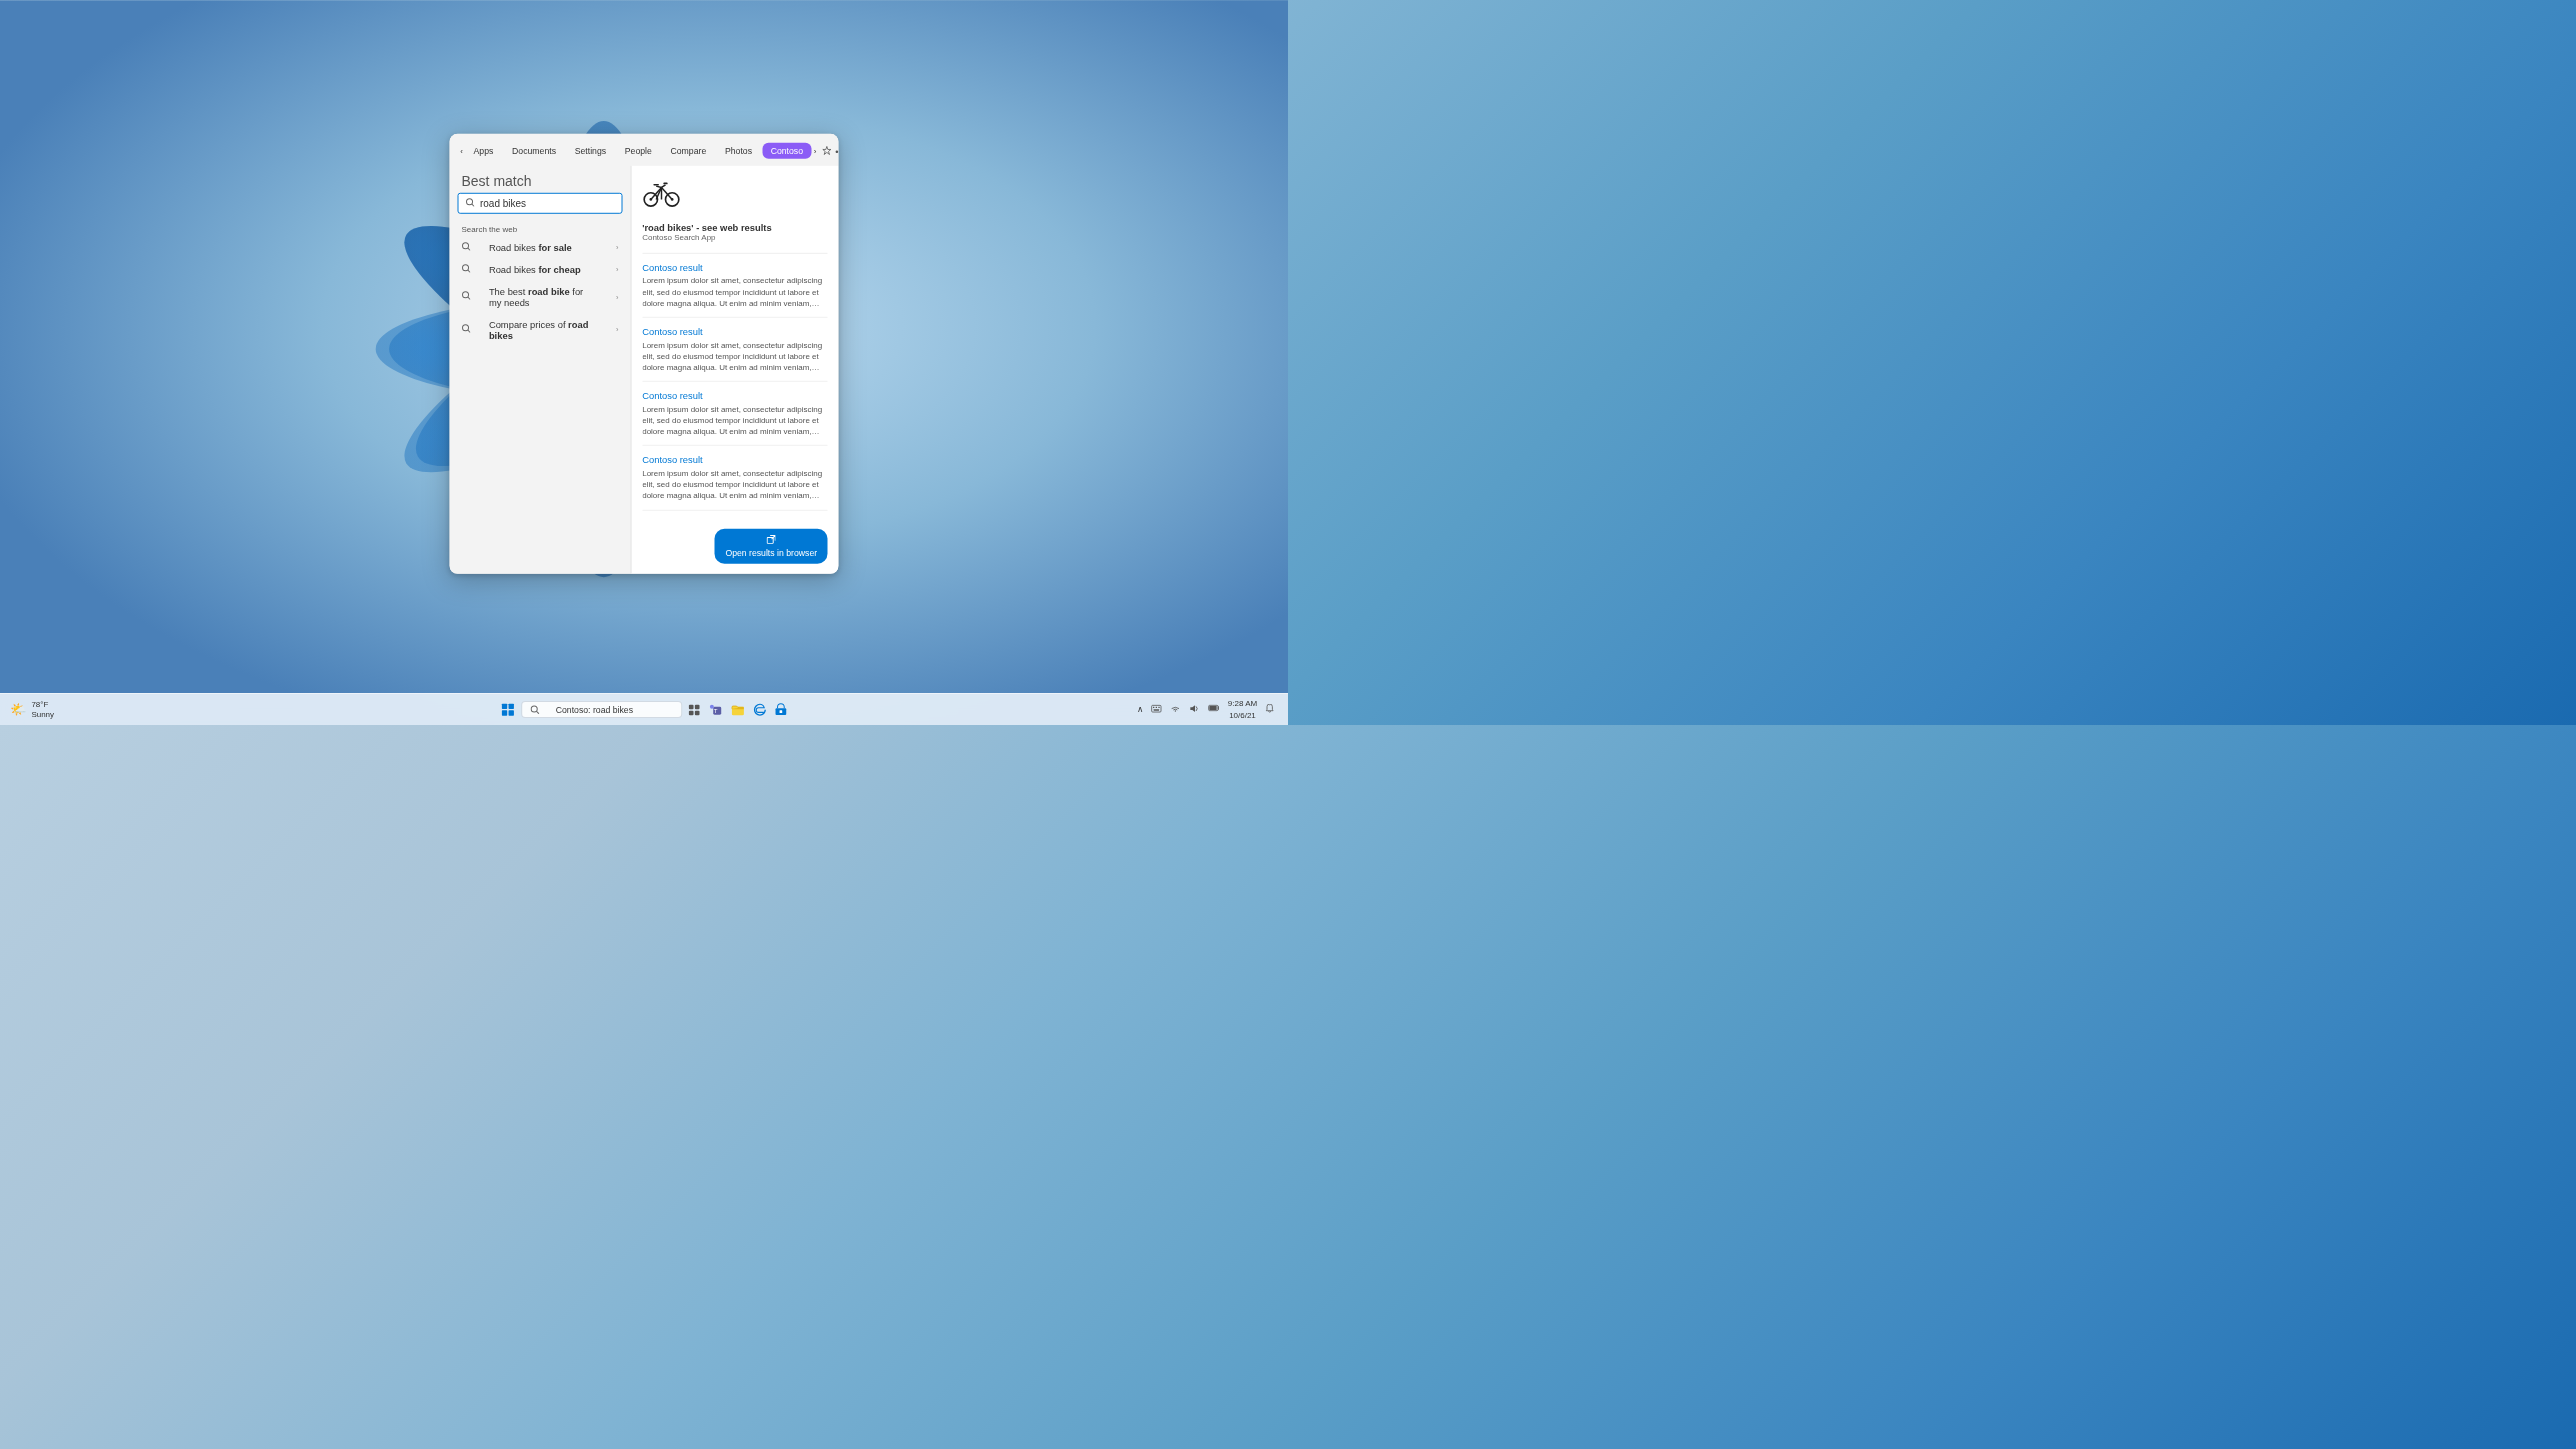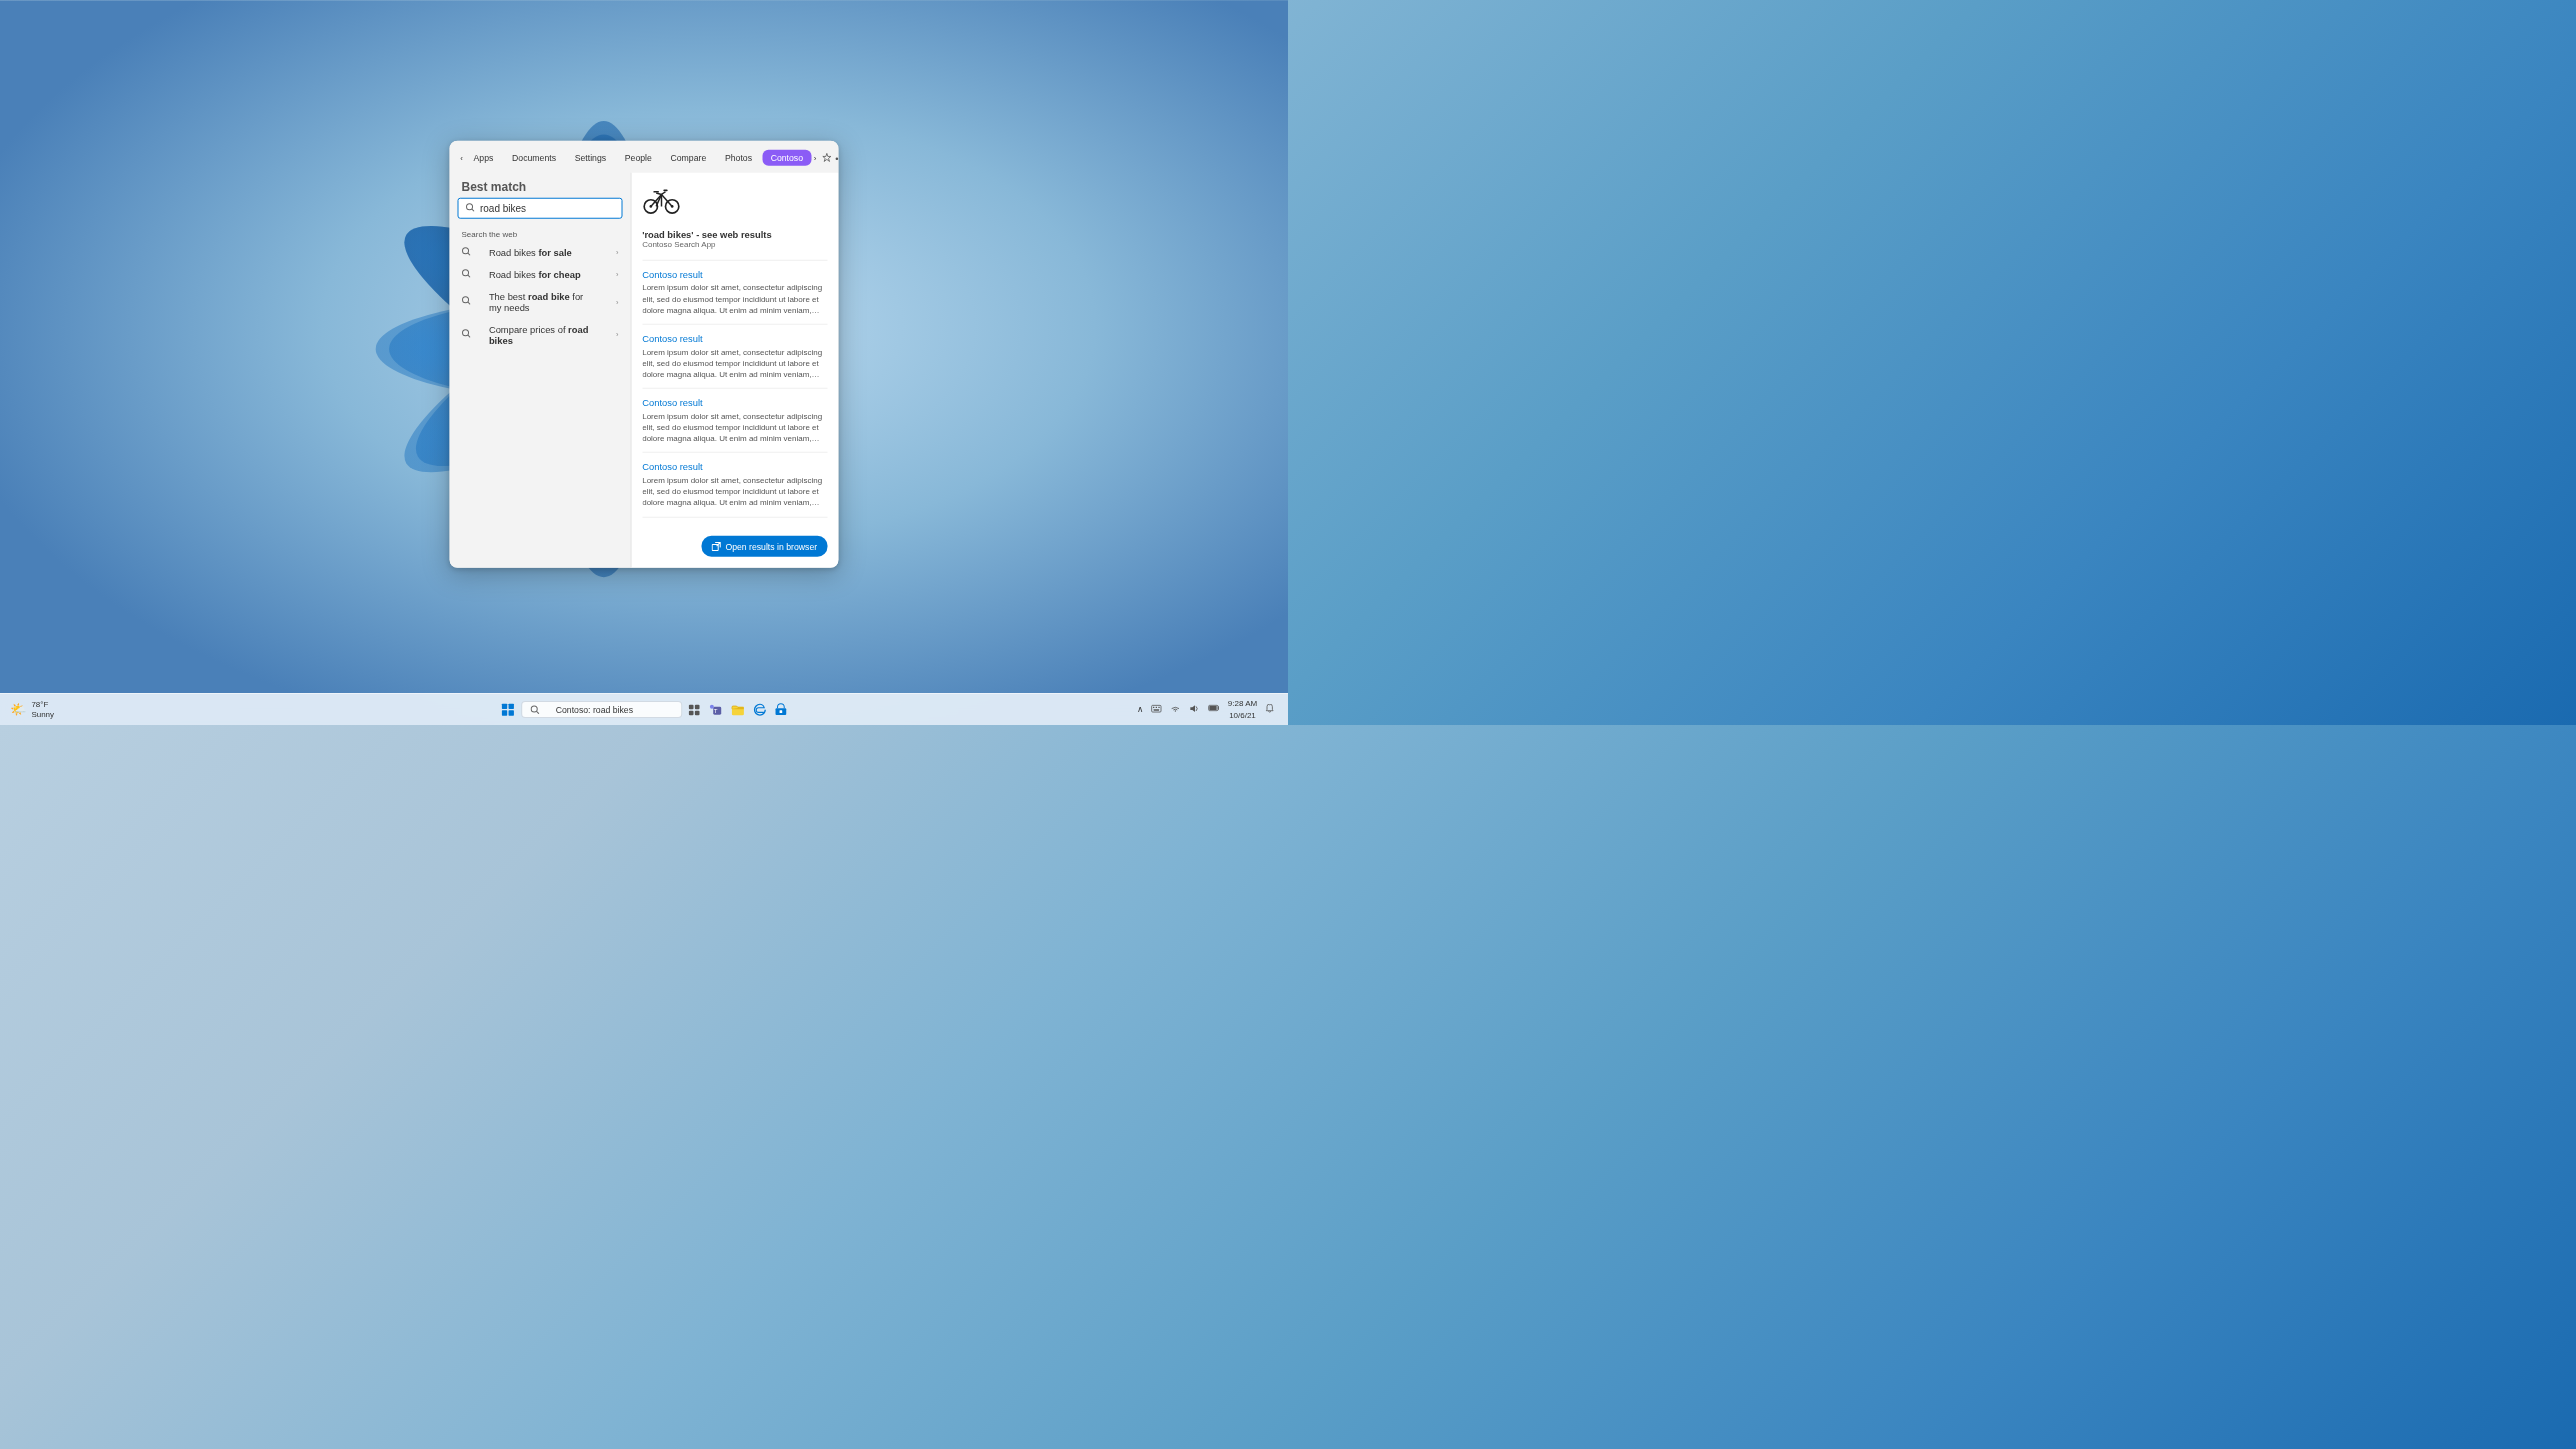--- a/index.html
+++ b/index.html
@@ -224,24 +224,24 @@
     
     .left-panel {
       width: 181px;
       background: #f3f3f3;
       padding: 0;
       display: flex;
       flex-direction: column;
     }
 
     .best-match-label {
-      font-size: 12px;
+      font-size: 14px;
       color: #555;
       padding: 6.7px 12px 4px;
-      font-weight: 700;
+      font-weight: 400;
     }
 
     
     .search-input-row {
       margin: 0 8px 5.4px;
       display: flex;
       align-items: center;
       background: white;
       border: 1.3px solid #0078d4;
       border-radius: 2.7px;
@@ -376,20 +376,21 @@
       border: none;
       border-radius: 10px;
       padding: 5.4px 10.7px;
       font-size: 8.7px;
       cursor: pointer;
       display: flex;
       align-items: center;
       gap: 4px;
       margin: 5.4px 0 0;
       align-self: flex-end;
+      flex-direction: column;
     }
 
     
     .tray-icon {
       font-size: 8.7px;
       color: #333;
       cursor: pointer;
       padding: 1.3px 2.7px;
     }
   </style>

